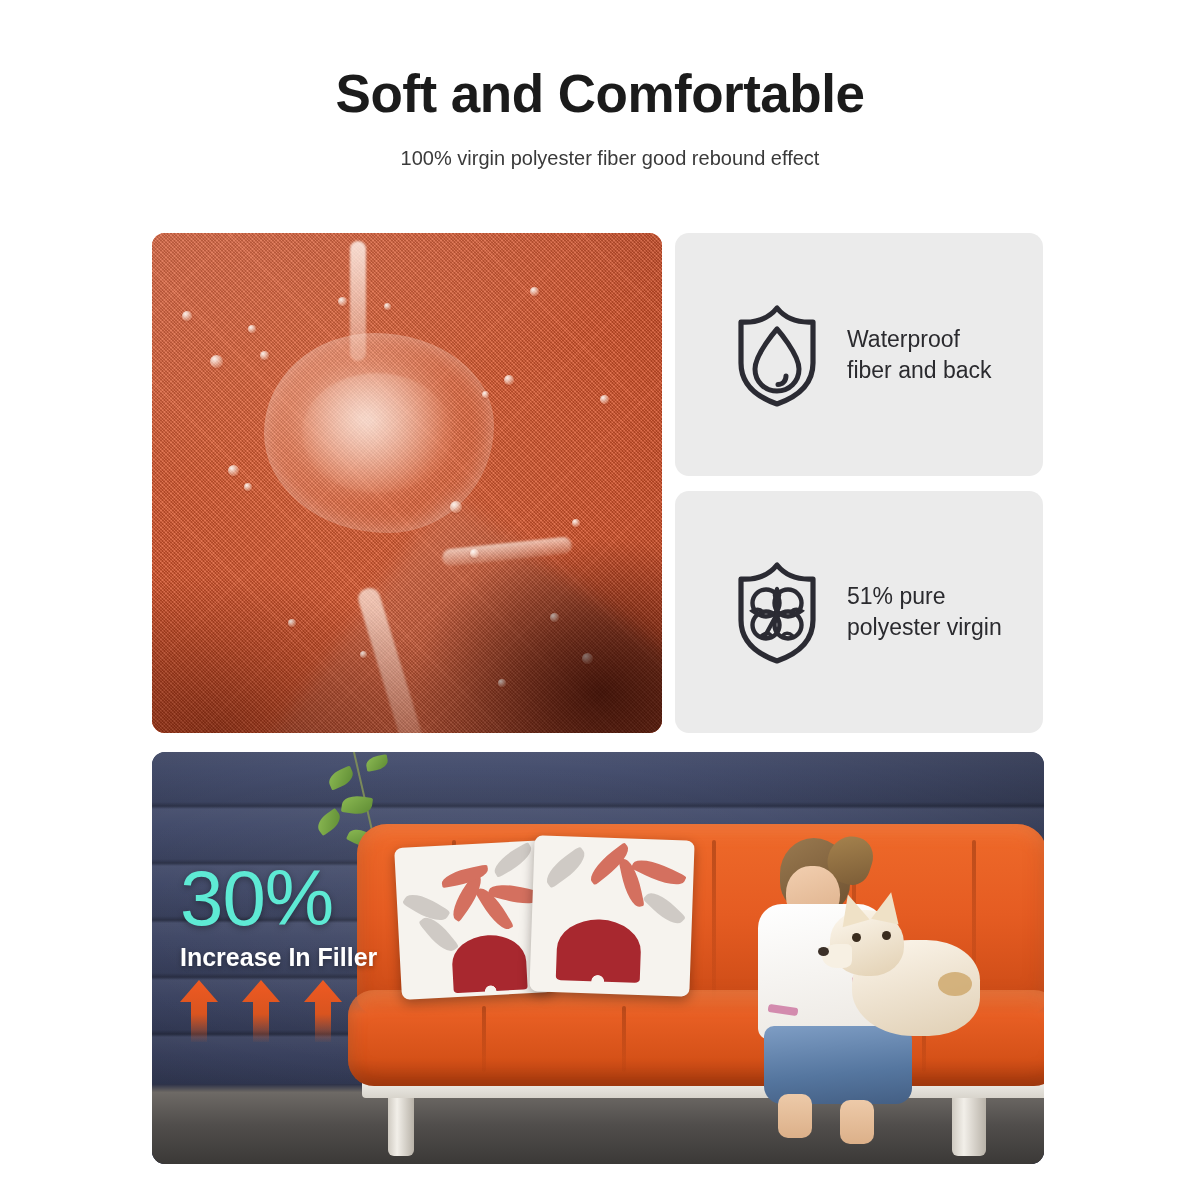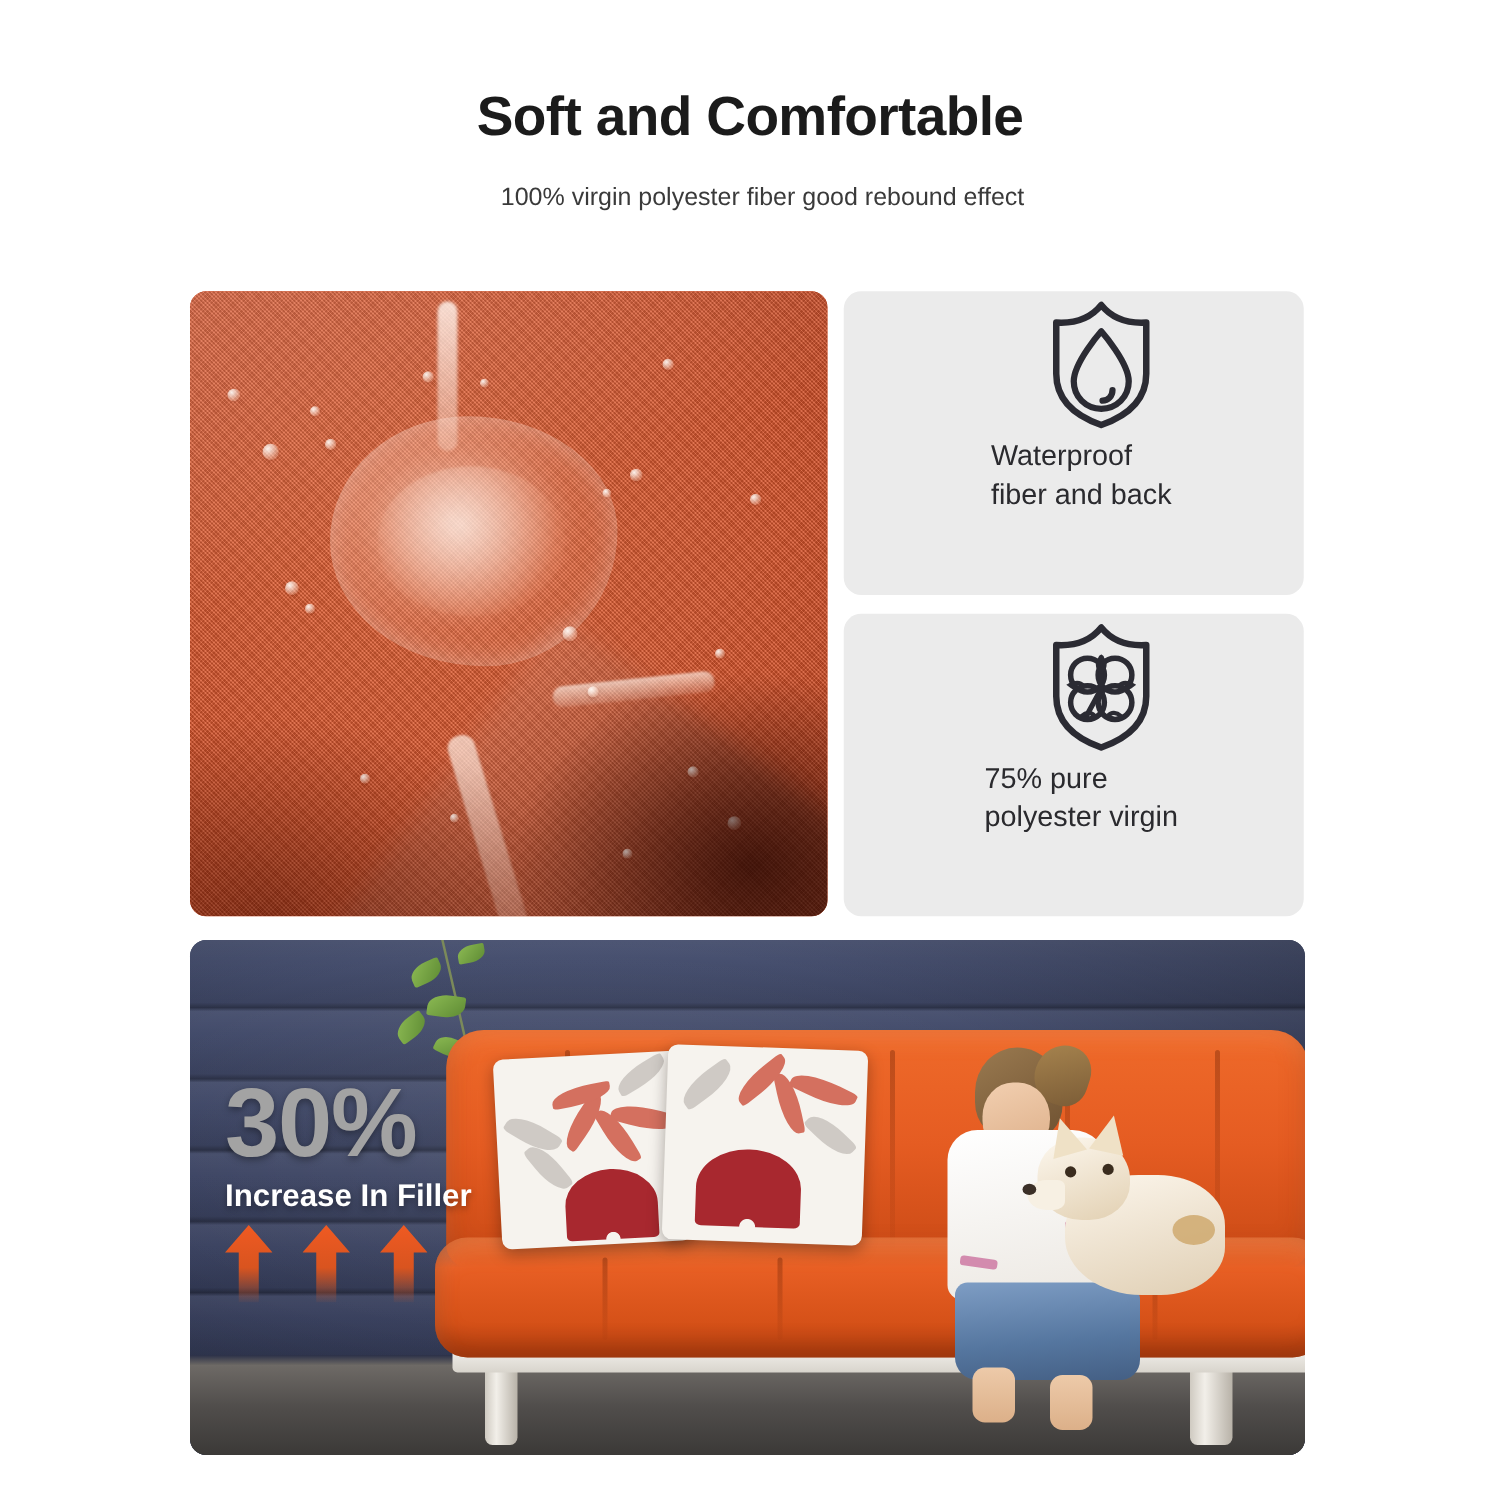--- a/index.html
+++ b/index.html
@@ -8,21 +8,21 @@
     background:#ffffff;
     font-family:"Liberation Sans", sans-serif;
     overflow:hidden;
     position:relative;
   }
   .page{position:relative;width:1200px;height:1200px;}
 
   
   .header{position:absolute;left:0;top:64px;width:1200px;text-align:center;}
   .title{
-    font-size:44px;font-weight:700;color:#1b1b1b;
+    font-size:53px;font-weight:700;color:#1b1b1b;
     letter-spacing:-0.5px;line-height:60px;margin:0;
     font-stretch:condensed;
   }
   .subtitle{
     font-size:20px;font-weight:400;color:#3a3a3a;
     line-height:28px;margin:20px 0 0 0;padding-left:20px;
   }
 
   
   .fabric-photo{
@@ -77,21 +77,21 @@
   .drop{
     position:absolute;border-radius:50%;
     background:radial-gradient(circle at 34% 30%, rgba(255,252,248,.92), rgba(255,222,205,.34) 62%, rgba(255,210,190,.05) 100%);
     box-shadow:0 1px 2px rgba(120,30,10,.25);
   }
 
   
   .card{
     position:absolute;left:675px;width:368px;
     background:#ebebeb;border-radius:14px;
-    display:flex;align-items:center;flex-direction:column;
+    display:flex;align-items:center;
   }
   .card-waterproof{top:233px;height:243px;}
   .card-fiber{top:491px;height:242px;}
   .card-icon{
     width:116px;min-width:116px;height:116px;
     margin-left:44px;display:flex;align-items:center;justify-content:center;
   }
   .card-text{
     font-size:23px;line-height:31px;color:#2a2a2e;font-weight:400;
     margin-left:12px;
@@ -249,21 +249,21 @@
     position:absolute;width:9px;height:9px;background:#3a2c1e;border-radius:50%;
   }
   .dog-patch{
     position:absolute;left:786px;bottom:168px;width:34px;height:24px;
     background:#cfa96f;border-radius:50%;opacity:.85;
   }
 
   
   .overlay{position:absolute;left:28px;top:108px;width:330px;}
   .pct{
-    font-size:78px;font-weight:700;color:#a3a3a3;line-height:76px;margin:0;
+    font-size:78px;font-weight:400;color:#5eead4;line-height:76px;margin:0;
     letter-spacing:-1px;text-shadow:0 2px 6px rgba(0,0,0,.35);
   }
   .pct-sub{
     font-size:25px;font-weight:700;color:#ffffff;line-height:30px;margin:6px 0 0 0;
     text-shadow:0 2px 5px rgba(0,0,0,.35);
   }
   .arrows{position:absolute;left:28px;top:228px;width:220px;height:64px;}
   .arrow{
     position:absolute;top:0;width:38px;height:62px;
   }
@@ -339,21 +339,21 @@
         <path d="M56 58 L44 80" stroke="#2b2b33" stroke-width="4.2" stroke-linecap="round"></path>
 
         <path d="M56 33 C52.5 37 52.5 41 56 44 C59.5 41 59.5 37 56 33 Z" stroke="#2b2b33" stroke-width="3.4" fill="none"></path>
         <path d="M31 55 C35.5 52.5 39.5 53 42 56 C38.5 58.5 34.5 58 31 55 Z" stroke="#2b2b33" stroke-width="3.4" fill="none"></path>
         <path d="M81 55 C76.5 52.5 72.5 53 70 56 C73.5 58.5 77.5 58 81 55 Z" stroke="#2b2b33" stroke-width="3.4" fill="none"></path>
         <path d="M40 80 C44 76.5 48 76.5 50.5 79.5 C47 83 43 83.5 40 80 Z" stroke="#2b2b33" stroke-width="3.4" fill="none"></path>
         <path d="M72 80 C68 76.5 64 76.5 61.5 79.5 C65 83 69 83.5 72 80 Z" stroke="#2b2b33" stroke-width="3.4" fill="none"></path>
       </svg>
     </div>
     <div class="card-text">
-      <div>75% pure</div>
+      <div>51% pure</div>
       <div>polyester virgin</div>
     </div>
   </div>
 
   <div class="banner">
     <div class="siding"></div>
     <div class="siding-vignette"></div>
 
     <div class="vine-stem"></div>
     <div class="leaf" style="left:176px;top:18px;width:26px;height:16px;transform:rotate(-24deg);"></div>

